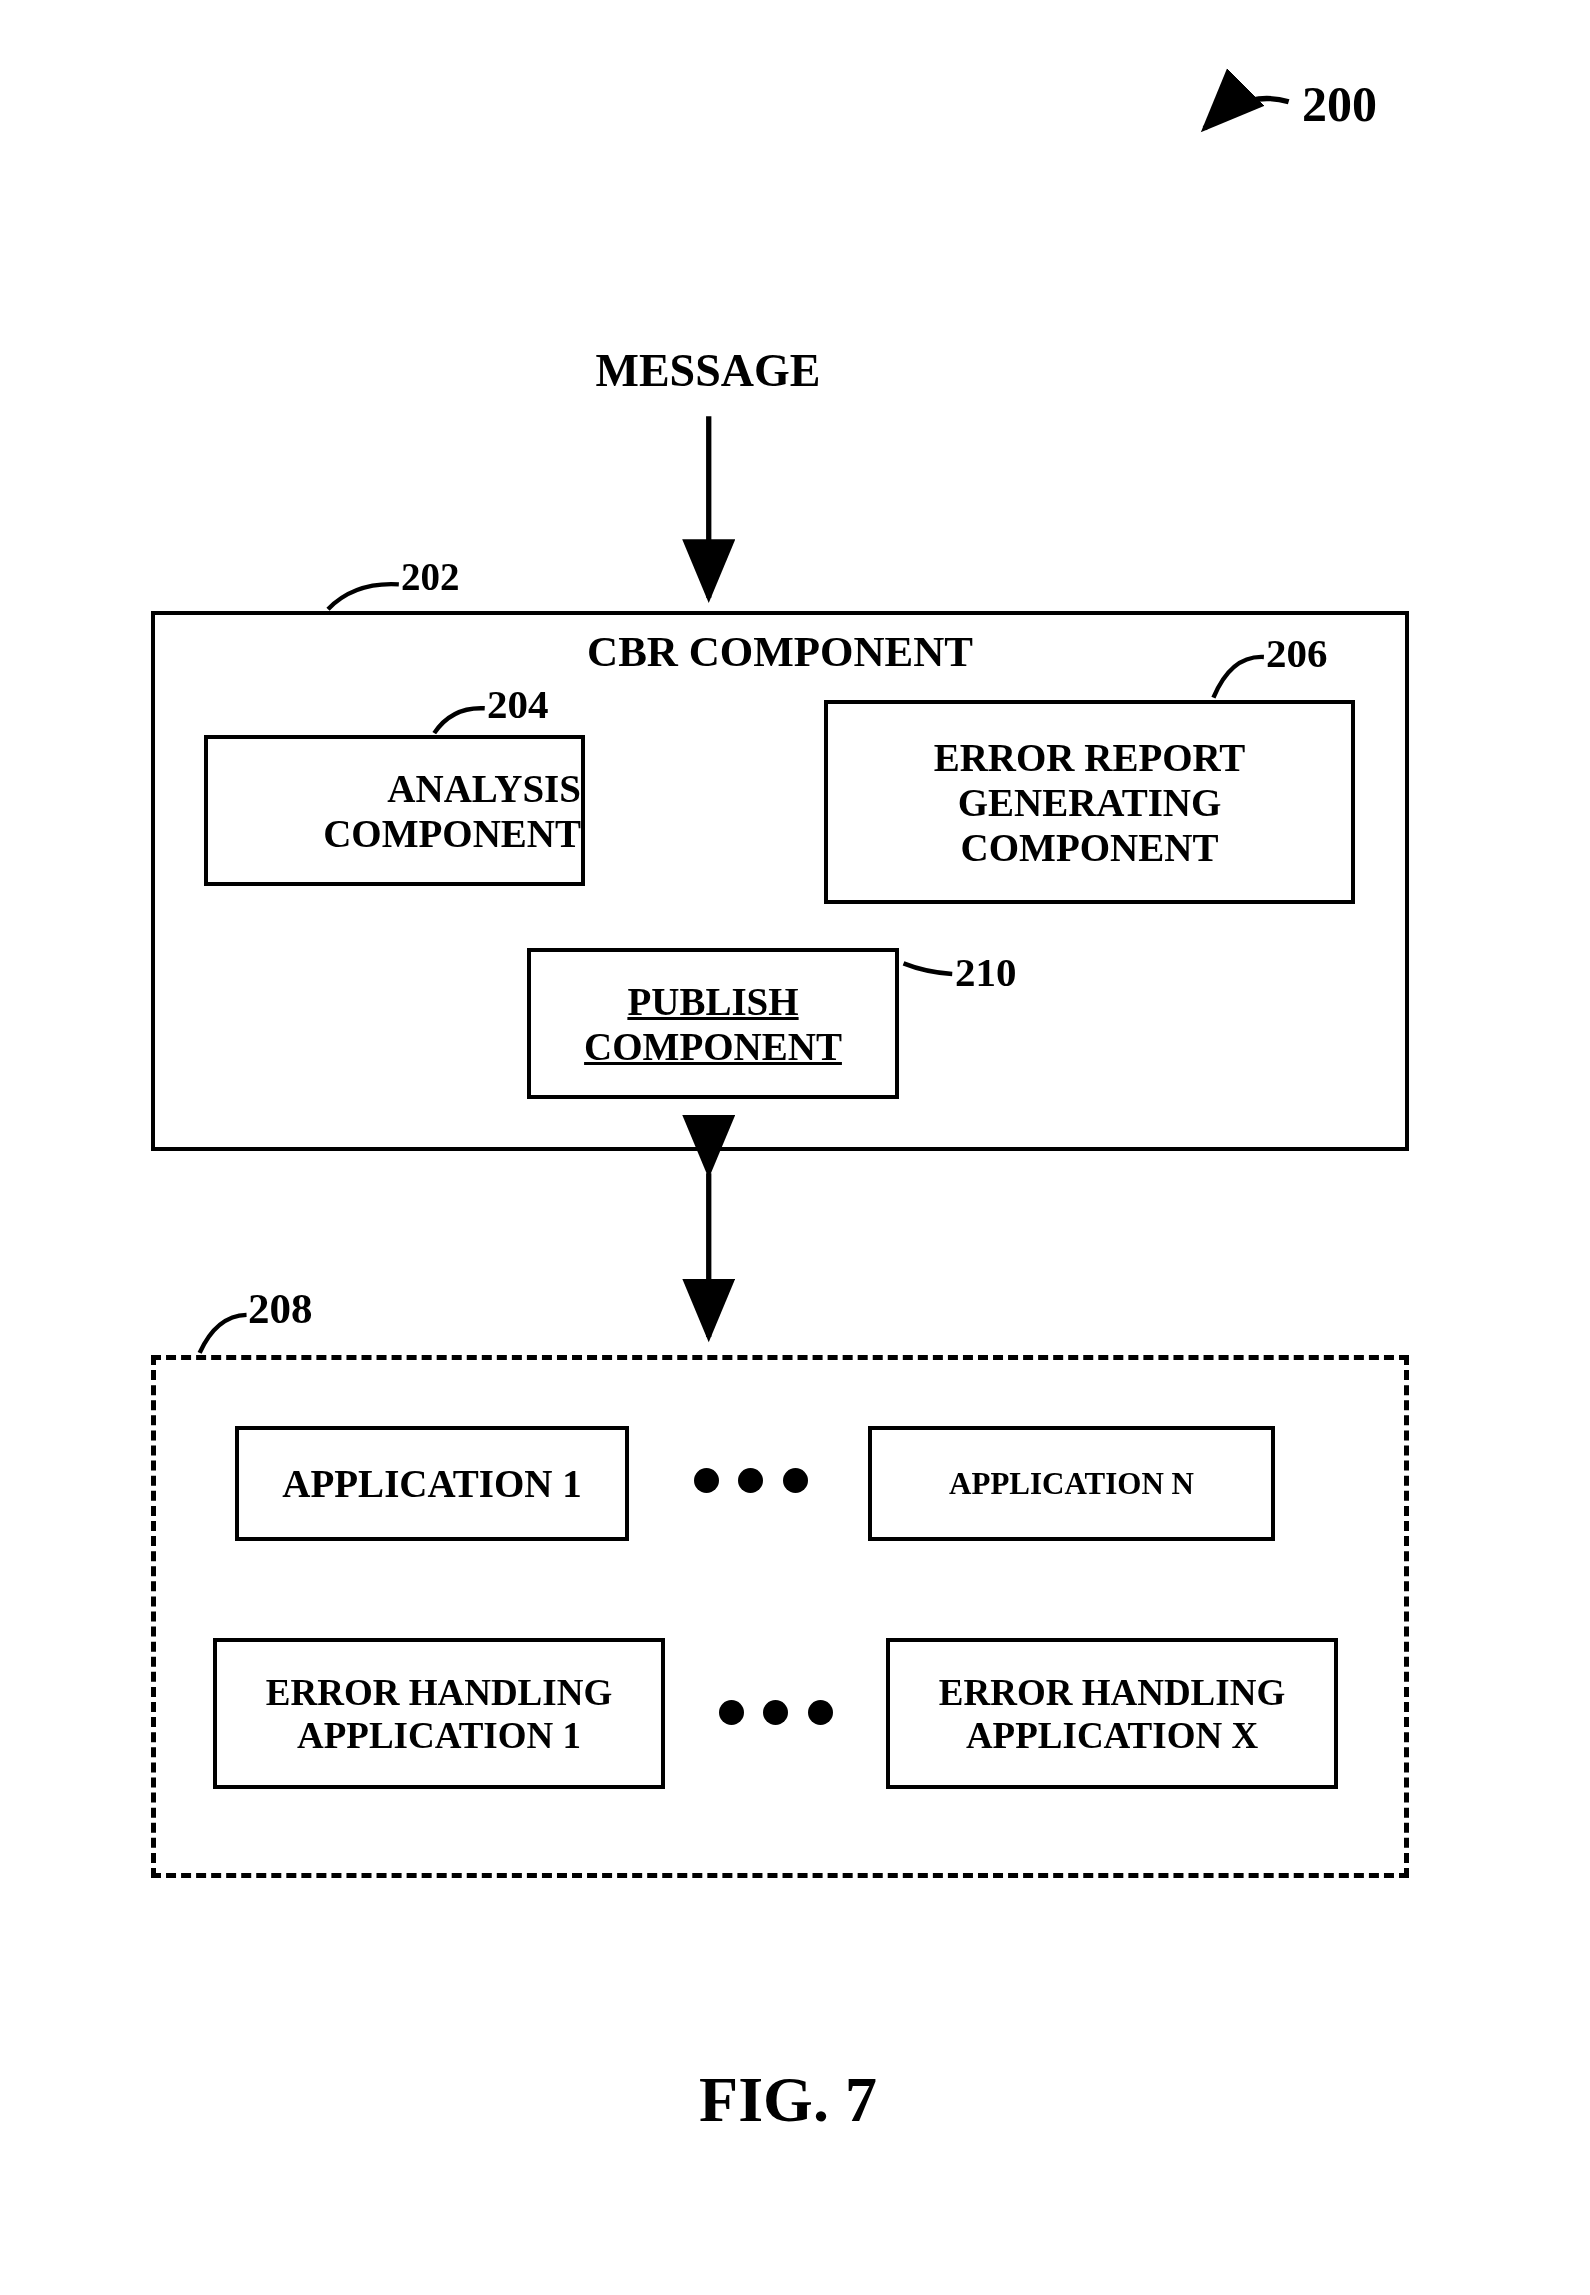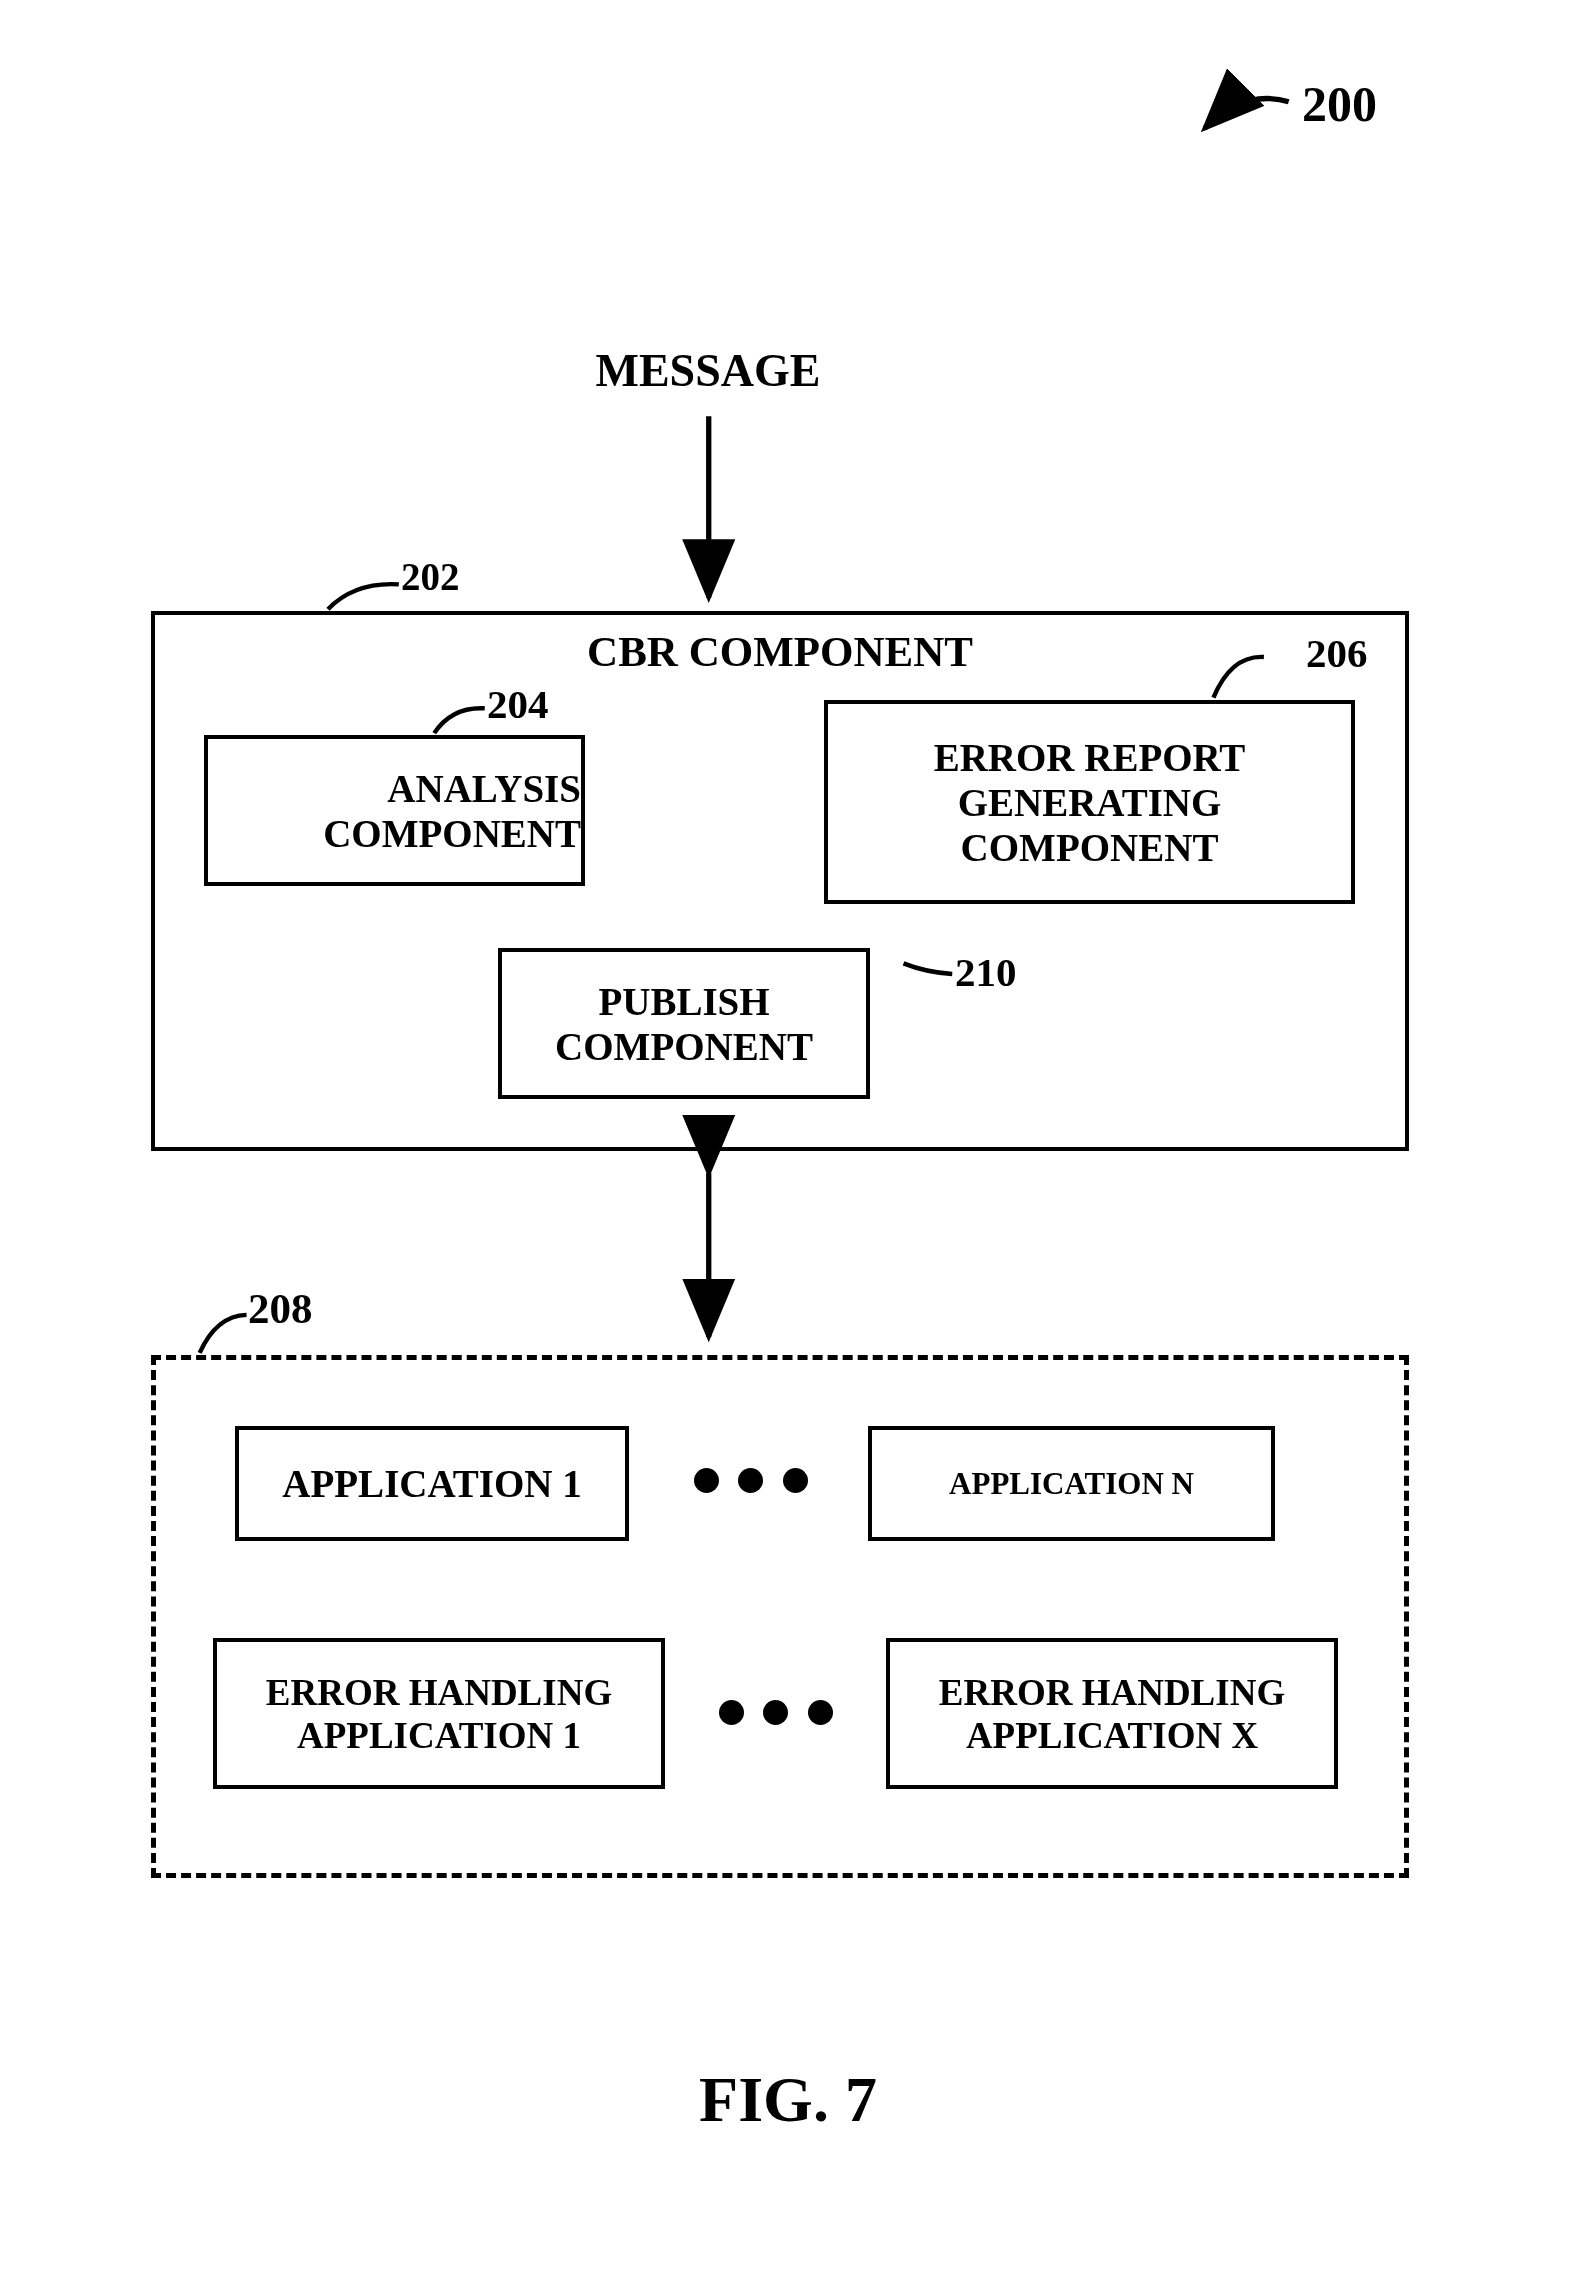--- a/index.html
+++ b/index.html
@@ -75,23 +75,23 @@
   <div class="ref" style="left:401px; top:554px; font-size:39px;">202</div>
 
   <div class="box" style="left:204px; top:735px; width:381px; height:151px; font-size:39px;text-align:right;">
     <span>ANALYSIS COMPONENT</span>
   </div>
   <div class="ref" style="left:487px; top:680px; font-size:41px;">204</div>
 
   <div class="box" style="left:824px; top:700px; width:531px; height:204px; font-size:39px;">
     <span>ERROR REPORT GENERATING COMPONENT</span>
   </div>
-  <div class="ref" style="left:1266px; top:629px; font-size:41px;margin-left:40px;">206</div>
+  <div class="ref" style="left:1266px; top:629px; font-size:41px;">206</div>
 
-  <div class="box" style="left:498px; top:948px; width:372px; height:151px; font-size:39px;">
+  <div class="box" style="left:527px; top:948px; width:372px; height:151px; font-size:39px;text-decoration:underline;">
     <span>PUBLISH COMPONENT</span>
   </div>
   <div class="ref" style="left:955px; top:948px; font-size:41px;">210</div>
 
   <div class="box dashed" style="left:151px; top:1355px; width:1258px; height:523px; border-style:dashed; align-items:flex-start;"></div>
   <div class="ref" style="left:248px; top:1284px; font-size:43px;">208</div>
 
   <div class="box" style="left:235px; top:1426px; width:394px; height:115px; font-size:39px;">
     <span>APPLICATION 1</span>
   </div>

